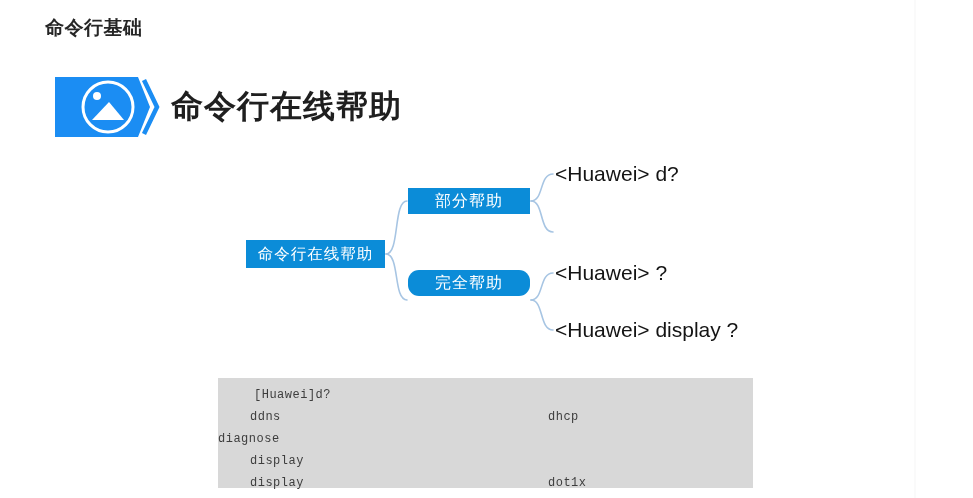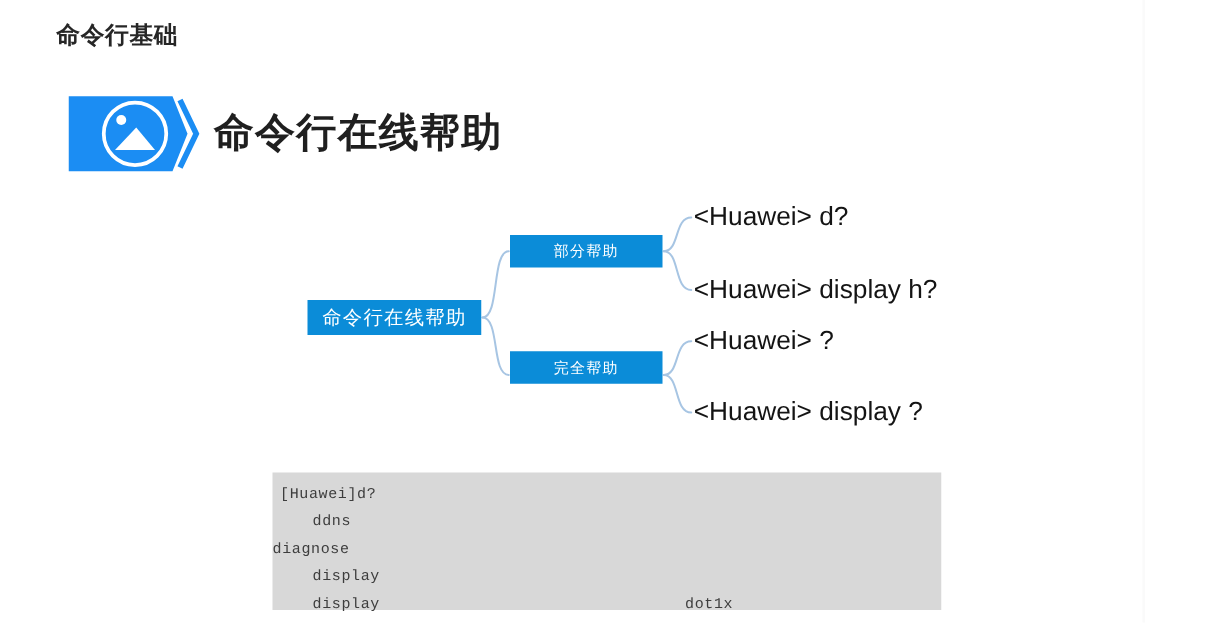--- a/index.html
+++ b/index.html
@@ -29,44 +29,44 @@
     position: absolute; left: 0; top: 0;
     width: 973px; height: 498px; pointer-events: none;
   }
 
   .node {
     position: absolute; background: #0b8cd8; color: #ffffff;
     display: flex; align-items: center; justify-content: center;
     letter-spacing: 1px;
   }
   .node-root  { left: 246px; top: 240px; width: 139px; height: 28px; font-size: 15.5px; }
-  .node-child { left: 408px; width: 122px; height: 26px; font-size: 12px; }
+  .node-child { left: 408px; width: 122px; height: 26px; font-size: 16px; }
   .node-child-1 { top: 188px; }
-  .node-child-2 { top: 281px; }
+  .node-child-2 { top: 270px; border-radius: 11px; }
 
   .leaf {
     position: absolute; left: 555px;
     font-size: 21px; color: #141414; line-height: 20px;
     white-space: nowrap;
   }
   .leaf-1 { top: 164px; }
   .leaf-2 { top: 222px; }
   .leaf-3 { top: 263px; }
   .leaf-4 { top: 320px; }
 
   .terminal {
     position: absolute; left: 218px; top: 378px;
     width: 535px; height: 110px;
     background: #d8d8d8;
     font-family: "Liberation Mono", "DejaVu Sans Mono", monospace;
     font-size: 12px; color: #3d3d3d; letter-spacing: 0.5px;
     padding-top: 6px;
   }
   .term-line { height: 22px; line-height: 22px; white-space: pre; }
-  .term-cmd  { padding-left: 6px; }
+  .term-cmd  { padding-left: 36px; }
   .term-row  { display: flex; }
   .term-col-left  { width: 330px; padding-left: 32px; }
   .term-col-right { flex: 1; }
 
   .edge-line {
     position: absolute; left: 914px; top: 0;
     width: 2px; height: 498px; background: #fafafa;
   }
 </style>
 </head>
@@ -97,29 +97,29 @@
       <path d="M 531 300 C 544 300 539 273 553 273"></path>
       <path d="M 531 300 C 544 300 539 330 553 330"></path>
     </g>
   </svg>
 
   <div class="node node-root">命令行在线帮助</div>
   <div class="node node-child node-child-1">部分帮助</div>
   <div class="node node-child node-child-2">完全帮助</div>
 
   <div class="leaf leaf-1">&lt;Huawei&gt; d?</div>
-  <div class="leaf leaf-2">&lt;Huawei&gt; display h?</div>
   <div class="leaf leaf-3">&lt;Huawei&gt; ?</div>
   <div class="leaf leaf-4">&lt;Huawei&gt; display ?</div>
 
   <div class="terminal">
     <div class="term-line term-cmd">[Huawei]d?</div>
 
     <div class="term-line term-row">
       <span class="term-col-left">ddns</span>
+      <span class="term-col-right">dhcp</span>
     </div>
     <div class="term-line term-row">
       <span class="term-col-right">diagnose</span>
     </div>
     <div class="term-line term-row">
       <span class="term-col-left">display</span>
     </div>
     <div class="term-line term-row">
       <span class="term-col-left">display</span>
       <span class="term-col-right">dot1x</span>

